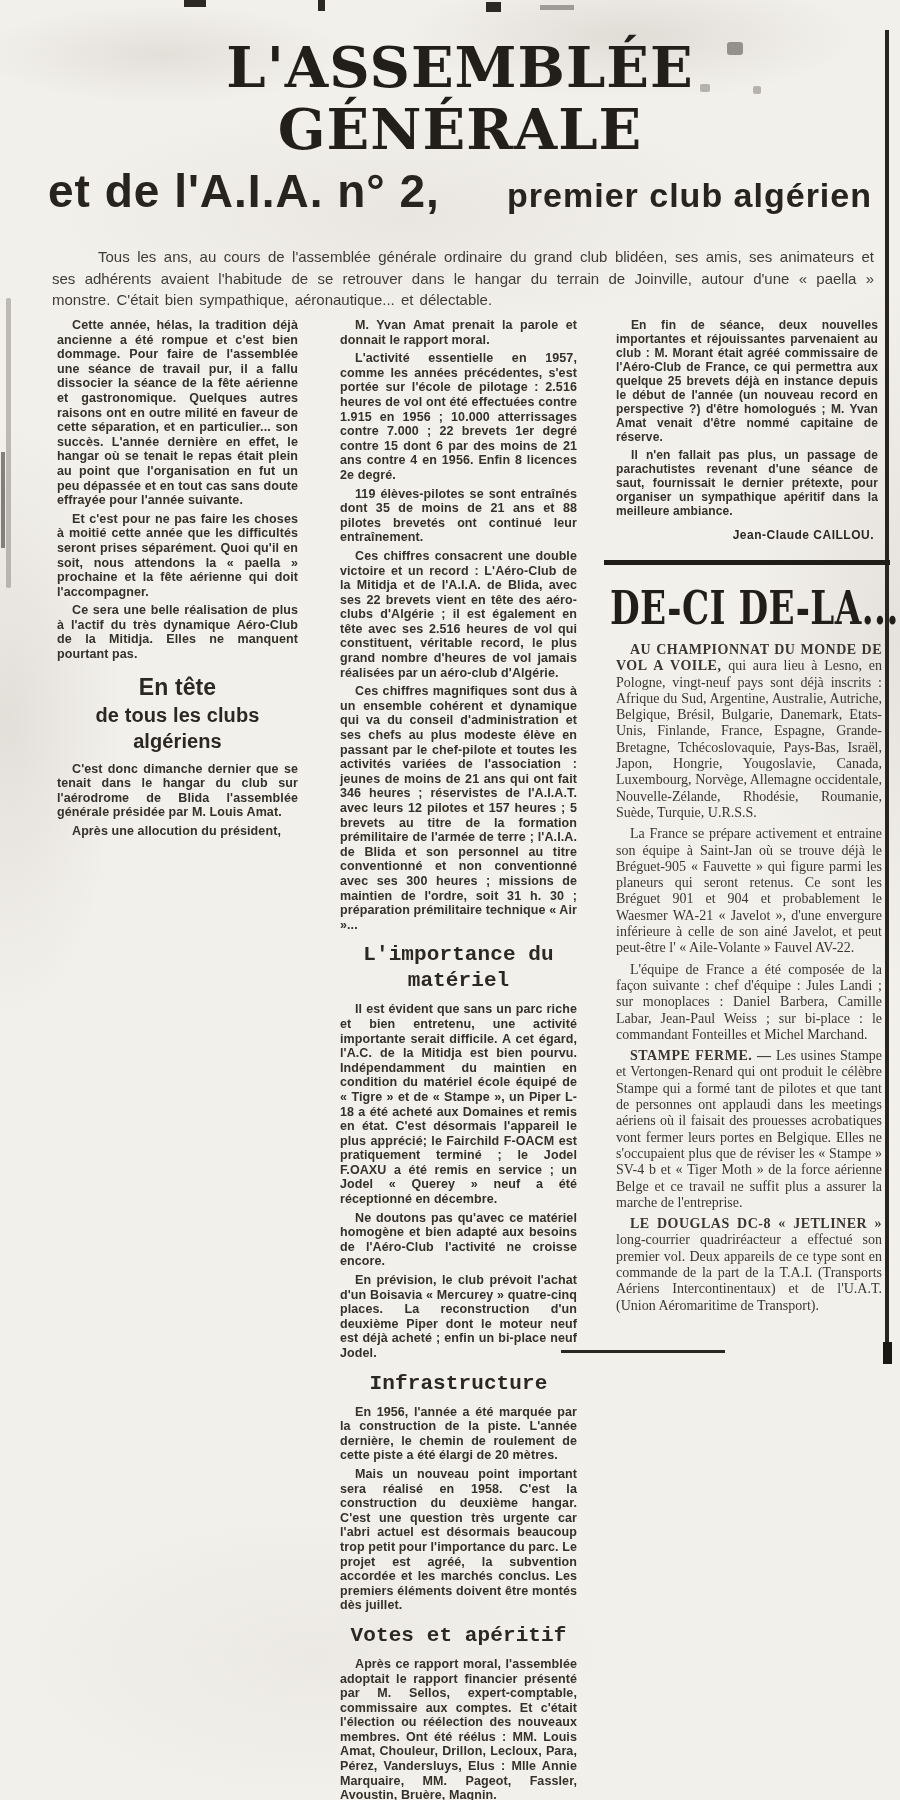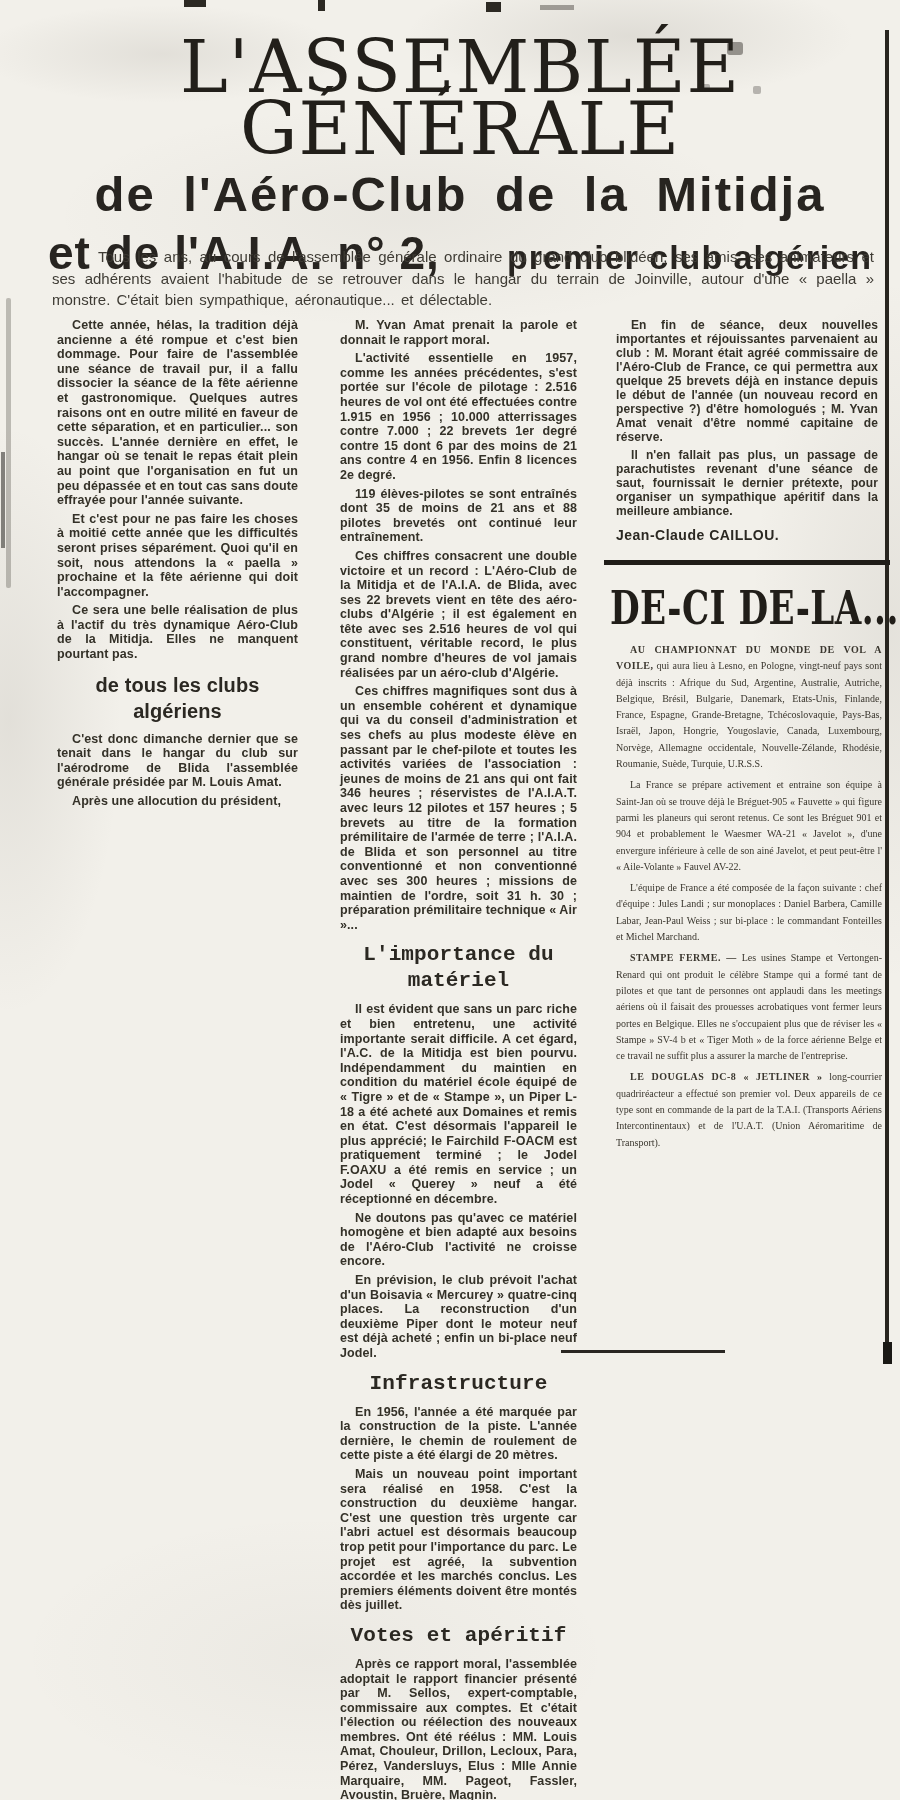--- a/index.html
+++ b/index.html
@@ -13,21 +13,21 @@
     background:
       radial-gradient(260px 70px at 18% 3%, rgba(110,104,94,.12), transparent 70%),
       radial-gradient(320px 90px at 70% 2%, rgba(110,104,94,.14), transparent 70%),
       radial-gradient(200px 500px at 99% 35%, rgba(110,104,94,.10), transparent 70%),
       radial-gradient(160px 420px at 1% 40%, rgba(110,104,94,.12), transparent 70%),
       radial-gradient(500px 160px at 45% 12%, rgba(110,104,94,.07), transparent 70%),
       radial-gradient(420px 200px at 35% 92%, rgba(110,104,94,.05), transparent 70%);
   }
   
   .headline{position:absolute;left:40px;top:36px;width:840px;text-align:center;color:#221f1a;}
-  .hl1{font-family:"DejaVu Serif",serif;font-weight:normal;font-size:72px;letter-spacing:1px;line-height:62px;}
+  .hl1{font-family:"DejaVu Serif",serif;font-weight:bold;font-size:56px;letter-spacing:1px;line-height:62px;}
   .hl2{font-weight:bold;font-size:49px;letter-spacing:2px;word-spacing:12px;line-height:56px;margin-top:6px;color:#272420;}
   .hl3{display:flex;align-items:baseline;justify-content:space-between;padding:0 8px;margin-top:4px;color:#272420;}
   .hl3a{font-weight:bold;font-size:46px;letter-spacing:1px;}
   .hl3b{font-weight:bold;font-size:34px;letter-spacing:1px;}
   
   .intro{
     position:absolute;left:52px;top:246px;width:822px;margin:0;
     font-size:15px;line-height:21.5px;text-align:justify;text-indent:46px;
     color:#3e3b34;word-spacing:2px;
   }
@@ -35,31 +35,31 @@
   .bodycol{position:absolute;top:318px;font-weight:bold;font-size:12.5px;line-height:14.6px;
     text-align:justify;color:#343128;letter-spacing:.1px;}
   .bodycol p{margin:0 0 4px;text-indent:15px;}
   .col1{left:36px;width:241px;margin-left:21px;}
   .col2{left:340px;width:237px;}
   .col3{left:616px;width:262px;font-size:12px;line-height:14px;}
   .h-col1{text-align:center;margin:10px 0 8px;color:#2b2822;}
   .h-col1-l1{font-size:23px;line-height:30px;}
   .h-col1-l2{font-size:20px;line-height:26px;}
   .h-col2{text-align:center;font-size:21px;line-height:26px;margin:10px 0 8px;color:#2b2822;font-weight:bold;font-family:Liberation Mono, monospace;}
-  .signature{font-size:14px;letter-spacing:.5px;margin-top:10px;padding-right:4px;color:#2b2822;}
+  .signature{text-align:right;font-size:12px;letter-spacing:.5px;margin-top:10px;padding-right:4px;color:#2b2822;}
   
   .decila{position:absolute;left:604px;top:560px;width:292px;}
   .box-top-rule{width:286px;height:5px;background:#201d18;}
   .decila-title{
     font-family:"DejaVu Serif",serif;font-weight:bold;font-size:38px;letter-spacing:.5px;
     transform:scale(.9,1.25);transform-origin:left top;white-space:nowrap;
     margin:14px 0 18px 6px;color:#211e19;
   }
   .decila-body{padding:0 14px 0 12px;font-family:"Liberation Serif","DejaVu Serif",serif;
-    font-size:10px;line-height:16.3px;text-align:justify;color:#3a362e;}
+    font-size:14px;line-height:16.3px;text-align:justify;color:#3a362e;}
   .decila-body p{margin:0 0 5px;text-indent:14px;}
   .lead{font-weight:bold;letter-spacing:.5px;}
   
   .rule-right{position:absolute;left:885px;top:30px;width:4px;height:1312px;background:#28251f;}
   .rule-right-blob{position:absolute;left:883px;top:1342px;width:9px;height:22px;background:#1b1915;}
   .rule-bottom{position:absolute;left:561px;top:1350px;width:164px;height:3px;background:#2a2722;}
   .left-streak{position:absolute;left:6px;top:298px;width:5px;height:290px;background:rgba(90,86,78,.35);border-radius:2px;}
   .left-dash{position:absolute;left:1px;top:452px;width:4px;height:96px;background:rgba(40,38,34,.55);}
   .speck{position:absolute;background:#2c2923;}
   .s1{left:184px;top:0;width:22px;height:7px;}
@@ -83,34 +83,34 @@
   <div class="speck s6"></div>
   <div class="speck s7"></div>
   <div class="left-streak"></div>
   <div class="left-dash"></div>
   <div class="rule-right"></div>
   <div class="rule-right-blob"></div>
   <div class="rule-bottom"></div>
 
   <header class="headline">
     <div class="hl1">L'ASSEMBLÉE GÉNÉRALE</div>
-    <div class="hl2">de l'Aéro-Club de la Mitidja</div>
     <div class="hl3">
       <span class="hl3a">et de l'A.I.A. n° 2,</span>
       <span class="hl3b">premier club algérien</span>
     </div>
   </header>
 
   <p class="intro">Tous les ans, au cours de l'assemblée générale ordinaire du grand club blidéen, ses amis, ses animateurs et ses adhérents avaient l'habitude de se retrouver dans le hangar du terrain de Joinville, autour d'une « paella » monstre. C'était bien sympathique, aéronautique... et délectable.</p>
 
   <div class="bodycol col1">
     <p>Cette année, hélas, la tradition déjà ancienne a été rompue et c'est bien dommage. Pour faire de l'assemblée une séance de travail pur, il a fallu dissocier la séance de la fête aérienne et gastronomique. Quelques autres raisons ont en outre milité en faveur de cette séparation, et en particulier... son succès. L'année dernière en effet, le hangar où se tenait le repas était plein au point que l'organisation en fut un peu dépassée et en tout cas sans doute effrayée pour l'année suivante.</p>
     <p>Et c'est pour ne pas faire les choses à moitié cette année que les difficultés seront prises séparément. Quoi qu'il en soit, nous attendons la « paella » prochaine et la fête aérienne qui doit l'accompagner.</p>
     <p>Ce sera une belle réalisation de plus à l'actif du très dynamique Aéro-Club de la Mitidja. Elles ne manquent pourtant pas.</p>
     <div class="h-col1">
+      <div class="h-col1-l1">En tête</div>
       <div class="h-col1-l2">de tous les clubs algériens</div>
     </div>
     <p>C'est donc dimanche dernier que se tenait dans le hangar du club sur l'aérodrome de Blida l'assemblée générale présidée par M. Louis Amat.</p>
     <p>Après une allocution du président,</p>
   </div>
 
   <div class="bodycol col2">
     <p>M. Yvan Amat prenait la parole et donnait le rapport moral.</p>
     <p>L'activité essentielle en 1957, comme les années précédentes, s'est portée sur l'école de pilotage : 2.516 heures de vol ont été effectuées contre 1.915 en 1956 ; 10.000 atterrissages contre 7.000 ; 22 brevets 1er degré contre 15 dont 6 par des moins de 21 ans contre 4 en 1956. Enfin 8 licences 2e degré.</p>
     <p>119 élèves-pilotes se sont entraînés dont 35 de moins de 21 ans et 88 pilotes brevetés ont continué leur entraînement.</p>

